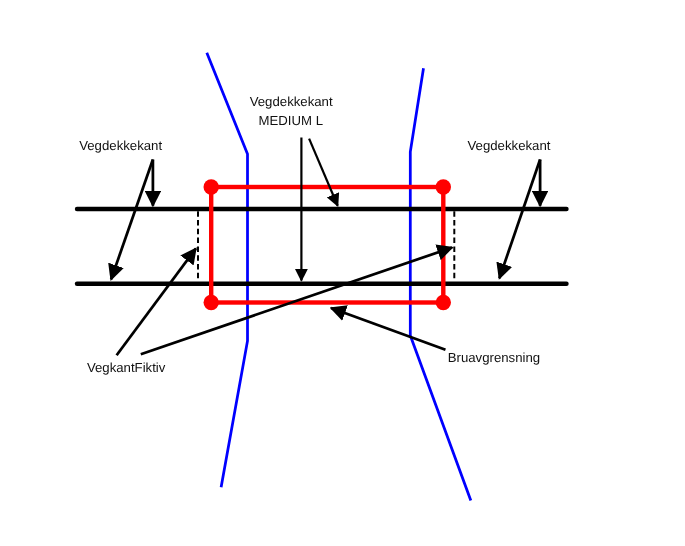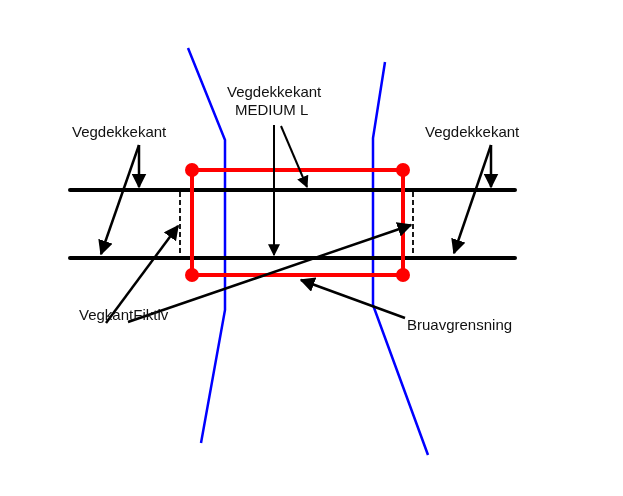--- a/index.html
+++ b/index.html
@@ -1,18 +1,18 @@
 <!DOCTYPE html>
 <html><head>
   <meta charset="utf-8">
   <style>
     html, body { margin: 0; padding: 0; background: #ffffff; }
     body { width: 623px; height: 496px; position: relative; overflow: hidden; font-family: "Liberation Sans", sans-serif; }
     #diagram { position: absolute; left: 0; top: 0; }
-    .lbl { position: absolute; font-size: 15px; color: #111111; white-space: nowrap; line-height: 18px; font-family: "Liberation Sans", sans-serif; }
+    .lbl { position: absolute; font-size: 12px; color: #111111; white-space: nowrap; line-height: 18px; font-family: "Liberation Sans", sans-serif; }
   </style>
 </head>
 <body>
 
 <svg id="diagram" width="623" height="496" viewBox="0 0 623 496" xmlns="http://www.w3.org/2000/svg">
   <defs>
     <marker id="arrowhead" viewBox="0 0 10 10" refX="9" refY="5" markerWidth="6" markerHeight="6" orient="auto-start-reverse">
       <path d="M0,0 L10,5 L0,10 z" fill="#000000"></path>
     </marker>
   </defs>
@@ -44,14 +44,14 @@
   <line x1="106" y1="323" x2="178" y2="226" stroke="#000" stroke-width="2.5" marker-end="url(#arrowhead)"></line>
   <line x1="128" y1="322" x2="411" y2="225" stroke="#000" stroke-width="2.5" marker-end="url(#arrowhead)"></line>
 
   <line x1="405" y1="318" x2="301" y2="280" stroke="#000" stroke-width="2.5" marker-end="url(#arrowhead)"></line>
 </svg>
 
 <div class="lbl" style="left:72px; top:123px;">Vegdekkekant</div>
 <div class="lbl" style="left:227px; top:83px;">Vegdekkekant</div>
 <div class="lbl" style="left:235px; top:101px;">MEDIUM L</div>
 <div class="lbl" style="left:425px; top:123px;">Vegdekkekant</div>
-<div class="lbl" style="left:79px; top:306px;text-align:right;">VegkantFiktiv</div>
+<div class="lbl" style="left:79px; top:325px;text-align:right;">VegkantFiktiv</div>
 <div class="lbl" style="left:407px; top:316px;">Bruavgrensning</div>
 
 </body></html>

